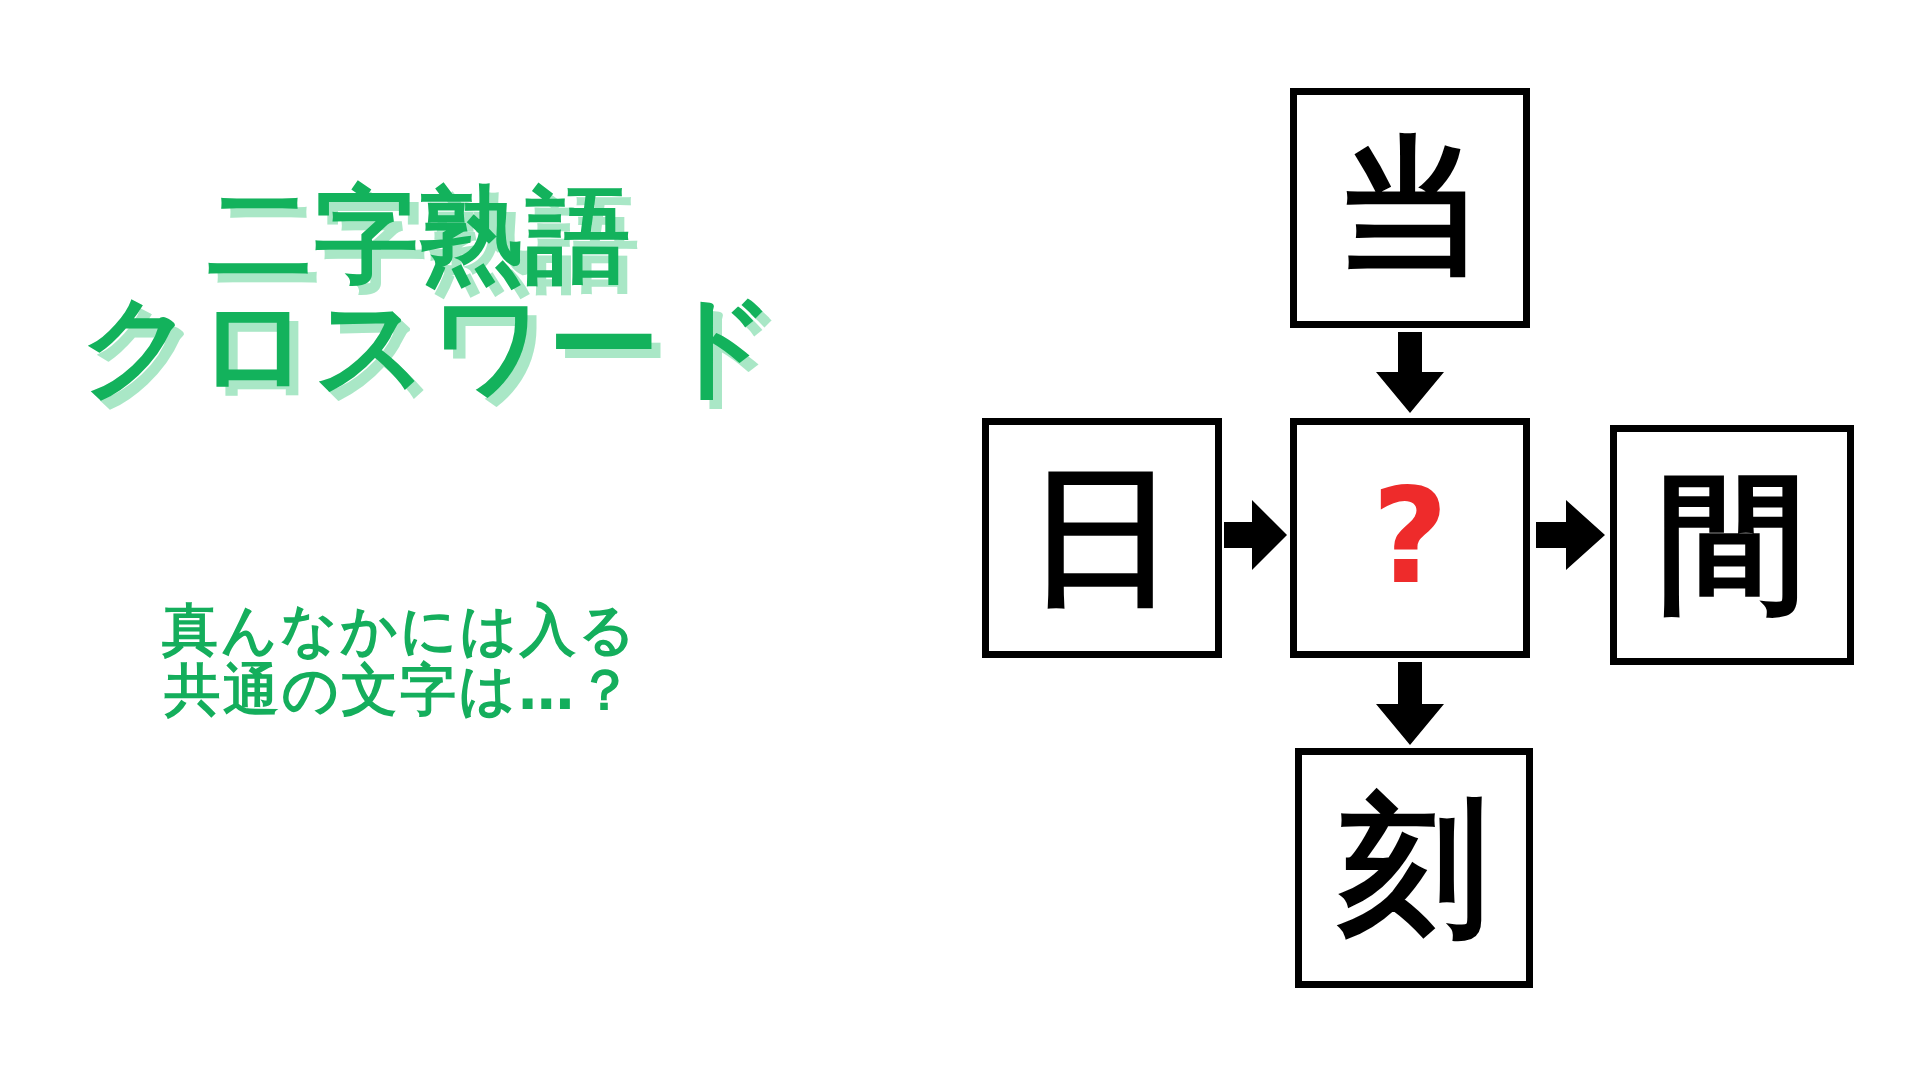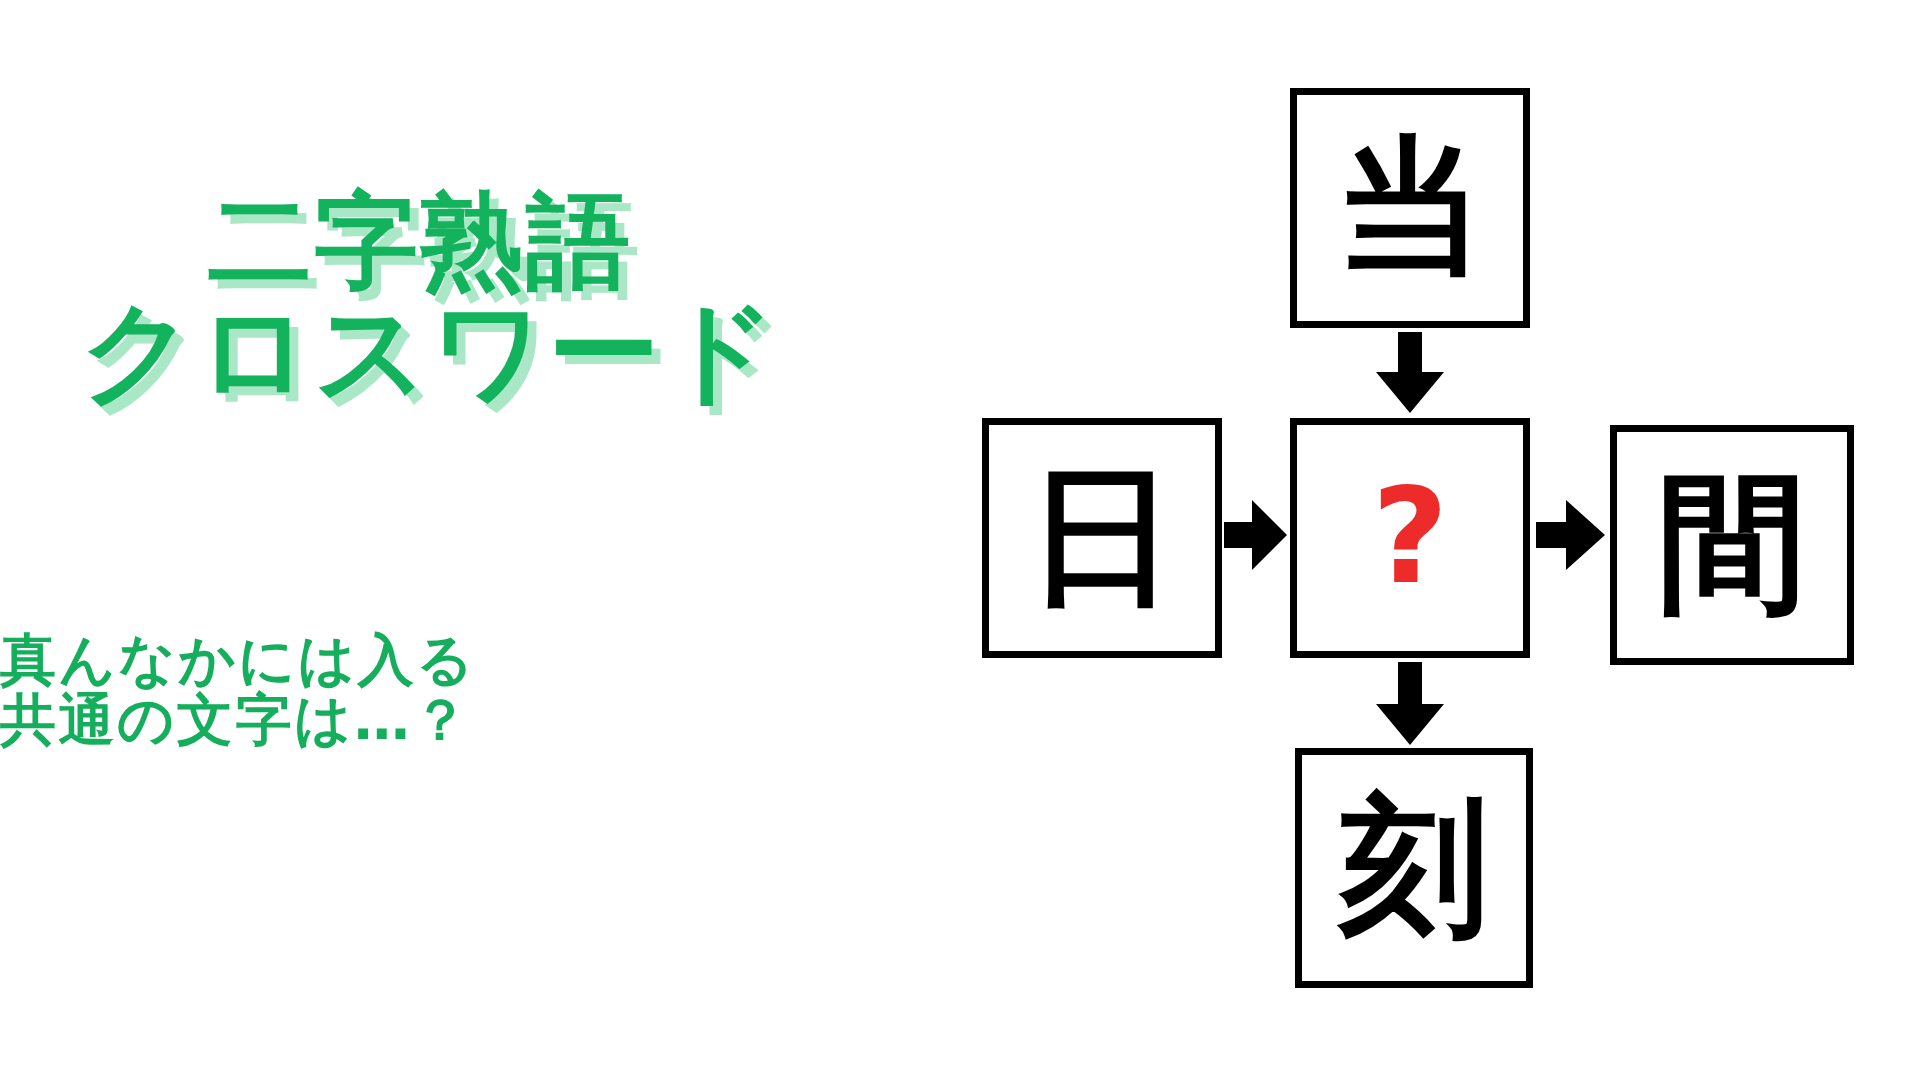--- a/index.html
+++ b/index.html
@@ -19,43 +19,44 @@
     position: relative;
     width: 1920px;
     height: 1080px;
     background: #ffffff;
   }
 
   
   #title-block {
     position: absolute;
     left: 0;
-    top: 186px;
+    top: 180px;
     width: 840px;
     text-align: center;
   }
 
   .title-line {
     display: block;
     font-family: "DejaVu Sans", "Liberation Sans", sans-serif;
     font-weight: 700;
     color: #13B25C;
     letter-spacing: 0.02em;
     line-height: 1.06;
     white-space: nowrap;
     text-shadow: 9px 9px 0 #A9E7C6;
   }
   #title-line-1 { font-size: 104px; }
   #title-line-2 { font-size: 112px; margin-top: -4px; padding-left: 19px; }
 
   #subtitle-block {
     position: absolute;
     left: 0;
-    top: 630px;
+    top: 600px;
     width: 800px;
+    text-align: center;
   }
   .subtitle-line {
     display: block;
     font-family: "DejaVu Sans", "Liberation Sans", sans-serif;
     font-weight: 700;
     font-size: 56px;
     line-height: 1.08;
     color: #14AE5C;
     letter-spacing: 0.045em;
     white-space: nowrap;

